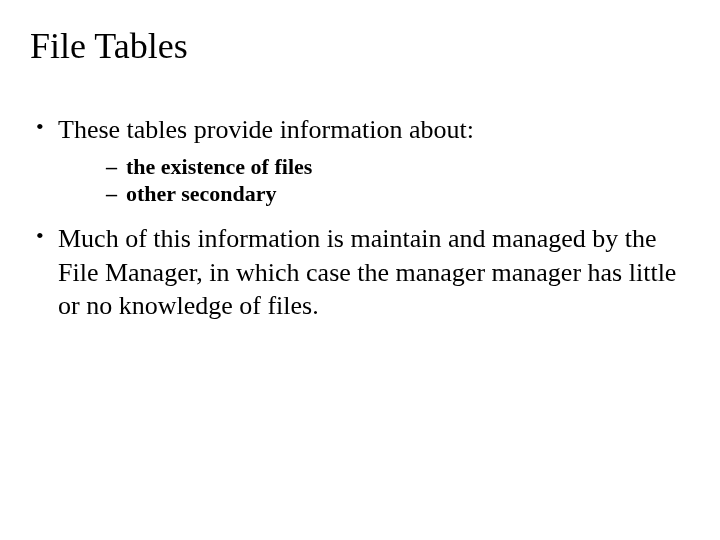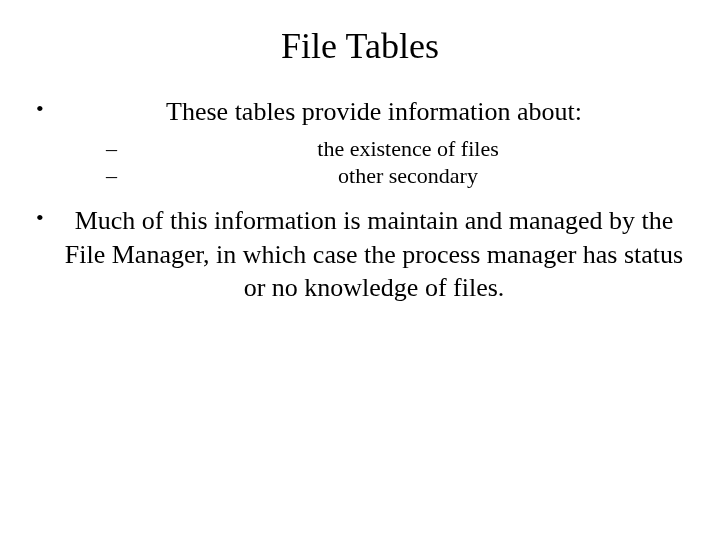--- a/index.html
+++ b/index.html
@@ -1,27 +1,27 @@
 <!DOCTYPE html>
 <html><head>
   <meta charset="utf-8">
   <style>
-    * { margin: 0; padding: 0; box-sizing: border-box; text-align: center; }
+    * { margin: 0; padding: 0; box-sizing: border-box; }
     body {
       width: 720px;
       height: 540px;
       background: #ffffff;
       font-family: "Times New Roman", Times, serif;
       color: #000000;
       padding: 20px 30px;
     }
     .title {
       font-size: 36px;
       font-weight: normal;
-      margin-bottom: 28px;
+      margin-bottom: 46px;
       margin-top: 5px;
     }
     .bullet-list {
       list-style: none;
       padding-left: 0;
     }
     .bullet-item {
       font-size: 26px;
       line-height: 1.3;
       margin-bottom: 4px;
@@ -38,20 +38,21 @@
       list-style: none;
       padding-left: 0;
       margin-top: 6px;
       margin-bottom: 14px;
     }
     .sub-item {
       font-size: 22px;
       line-height: 1.25;
       padding-left: 68px;
       position: relative;
+      font-weight: bold;
     }
     .sub-item::before {
       content: "–";
       position: absolute;
       left: 48px;
     }
   </style>
 </head>
 <body>
 
@@ -59,15 +60,15 @@
 
 <ul class="bullet-list">
   <li class="bullet-item">
     <span>These tables provide information about:</span>
     <ul class="sub-list">
       <li class="sub-item">the existence of files</li>
       <li class="sub-item">other secondary</li>
     </ul>
   </li>
   <li class="bullet-item">
-    <span>Much of this information is maintain and managed by the File Manager, in which case the process manager has status or no knowledge of files.</span>
+    <span>Much of this information is maintain and managed by the File Manager, in which case the manager manager has little or no knowledge of files.</span>
   </li>
 </ul>
 
 </body></html>

